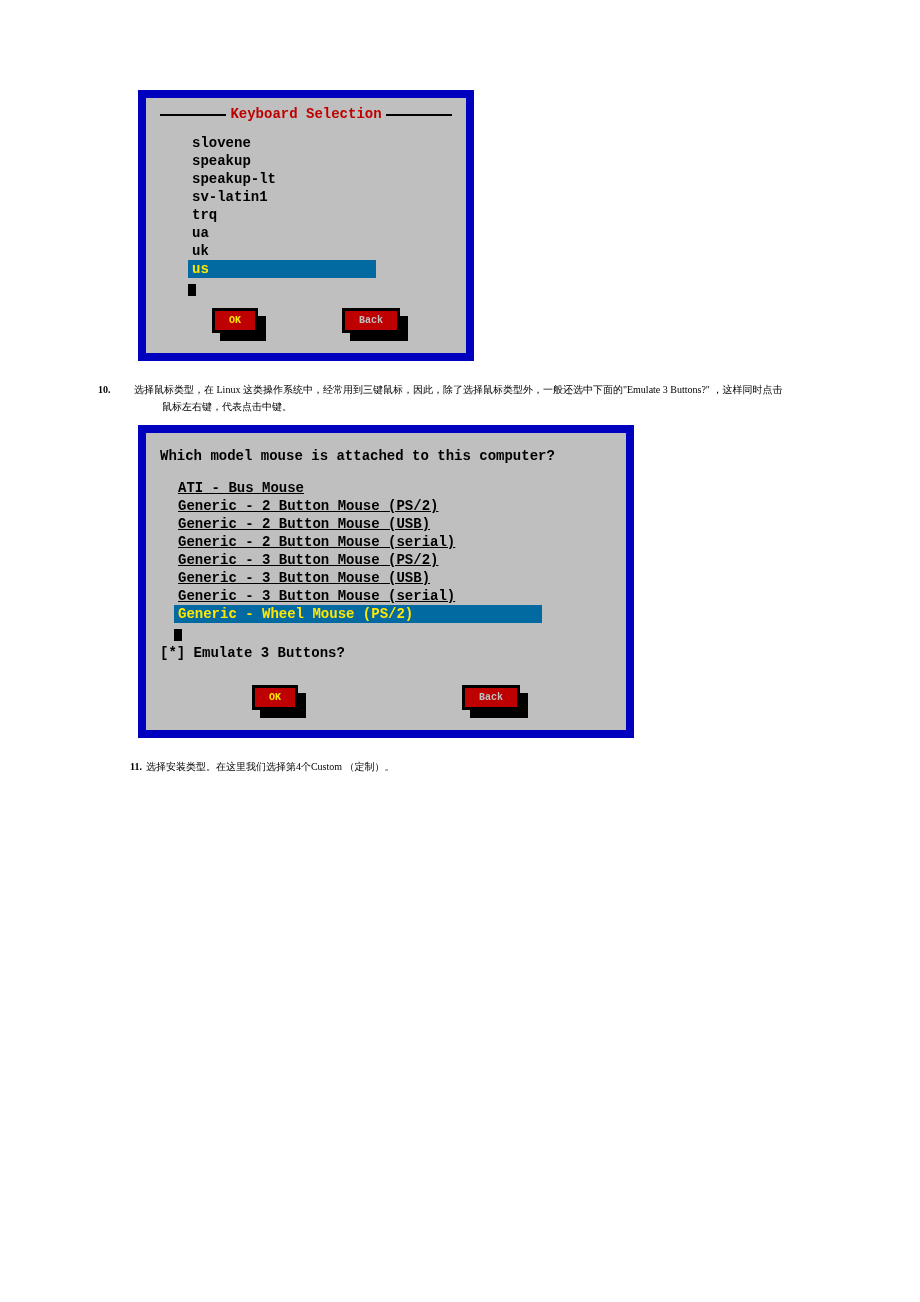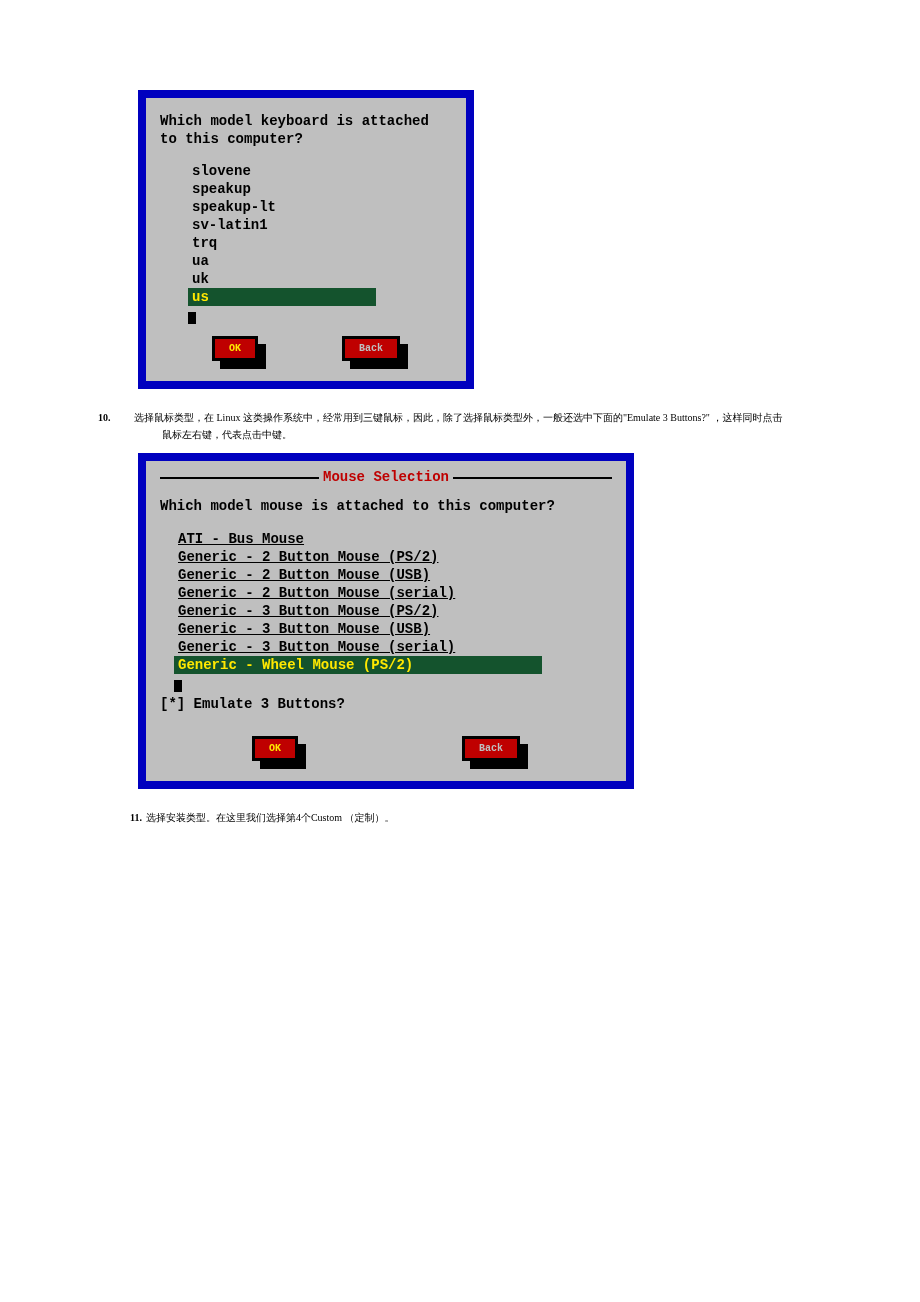--- a/index.html
+++ b/index.html
@@ -78,21 +78,21 @@
   .tui-listwrap.large-pad { padding-left: 14px; text-decoration: underline; }
   .tui-list {
     flex: 1;
   }
   .tui-item {
     line-height: 18px;
     padding: 0 4px;
     white-space: pre;
   }
   .tui-item.selected {
-    background: #14532d;
+    background: #0369a1;
     color: #ffe800;
     display: inline-block;
     min-width: 180px;
   }
   .tui-item.selected.wide {
     min-width: 360px;
   }
   .tui-scrollbar {
     width: 8px;
     background: repeating-linear-gradient(
@@ -143,21 +143,24 @@
   }
   .tui-btn.plain {
     color: #bfbfbf;
   }
 </style>
 </head>
 <body>
 
 <div class="tui-outer small">
   <div class="tui-panel">
-    <div class="tui-prompt">Which model keyboard is attached to this computer?</div>
+    <div class="tui-titlebar">
+      <div class="line"></div>
+      <span class="title">Keyboard Selection</span>
+    </div>
     <div class="tui-listwrap">
       <div class="tui-list" id="kb-list"><div class="tui-item">slovene</div><div class="tui-item">speakup</div><div class="tui-item">speakup-lt</div><div class="tui-item">sv-latin1</div><div class="tui-item">trq</div><div class="tui-item">ua</div><div class="tui-item">uk</div><div class="tui-item selected">us</div></div>
       <div class="tui-scrollbar">
         <div class="tui-thumb" id="kb-thumb" style="top: 72%;"></div>
       </div>
     </div>
     <div class="tui-buttons">
       <div class="tui-btn-wrap">
         <div class="tui-btn-shadow"></div>
         <div class="tui-btn">OK</div>
@@ -171,24 +174,20 @@
 </div>
 
 <p class="step-text">
   <span class="step-body">
     <span class="step-num">10.</span><span>选择鼠标类型，在 Linux 这类操作系统中，经常用到三键鼠标，因此，除了选择鼠标类型外，一般还选中下面的"Emulate 3 Buttons?" ，这样同时点击鼠标左右键，代表点击中键。</span>
   </span>
 </p>
 
 <div class="tui-outer large">
   <div class="tui-panel">
-    <div class="tui-titlebar">
-      <div class="line"></div>
-      <span class="title">Mouse Selection</span>
-    </div>
     <div class="tui-prompt">Which model mouse is attached to this computer?</div>
     <div class="tui-listwrap large-pad">
       <div class="tui-list" id="ms-list"><div class="tui-item">ATI - Bus Mouse</div><div class="tui-item">Generic - 2 Button Mouse (PS/2)</div><div class="tui-item">Generic - 2 Button Mouse (USB)</div><div class="tui-item">Generic - 2 Button Mouse (serial)</div><div class="tui-item">Generic - 3 Button Mouse (PS/2)</div><div class="tui-item">Generic - 3 Button Mouse (USB)</div><div class="tui-item">Generic - 3 Button Mouse (serial)</div><div class="tui-item selected wide">Generic - Wheel Mouse (PS/2)</div></div>
       <div class="tui-scrollbar">
         <div class="tui-thumb" id="ms-thumb" style="top: 18%;"></div>
       </div>
     </div>
     <div class="tui-check">
       <span>[*] Emulate 3 Buttons?</span>
     </div>

